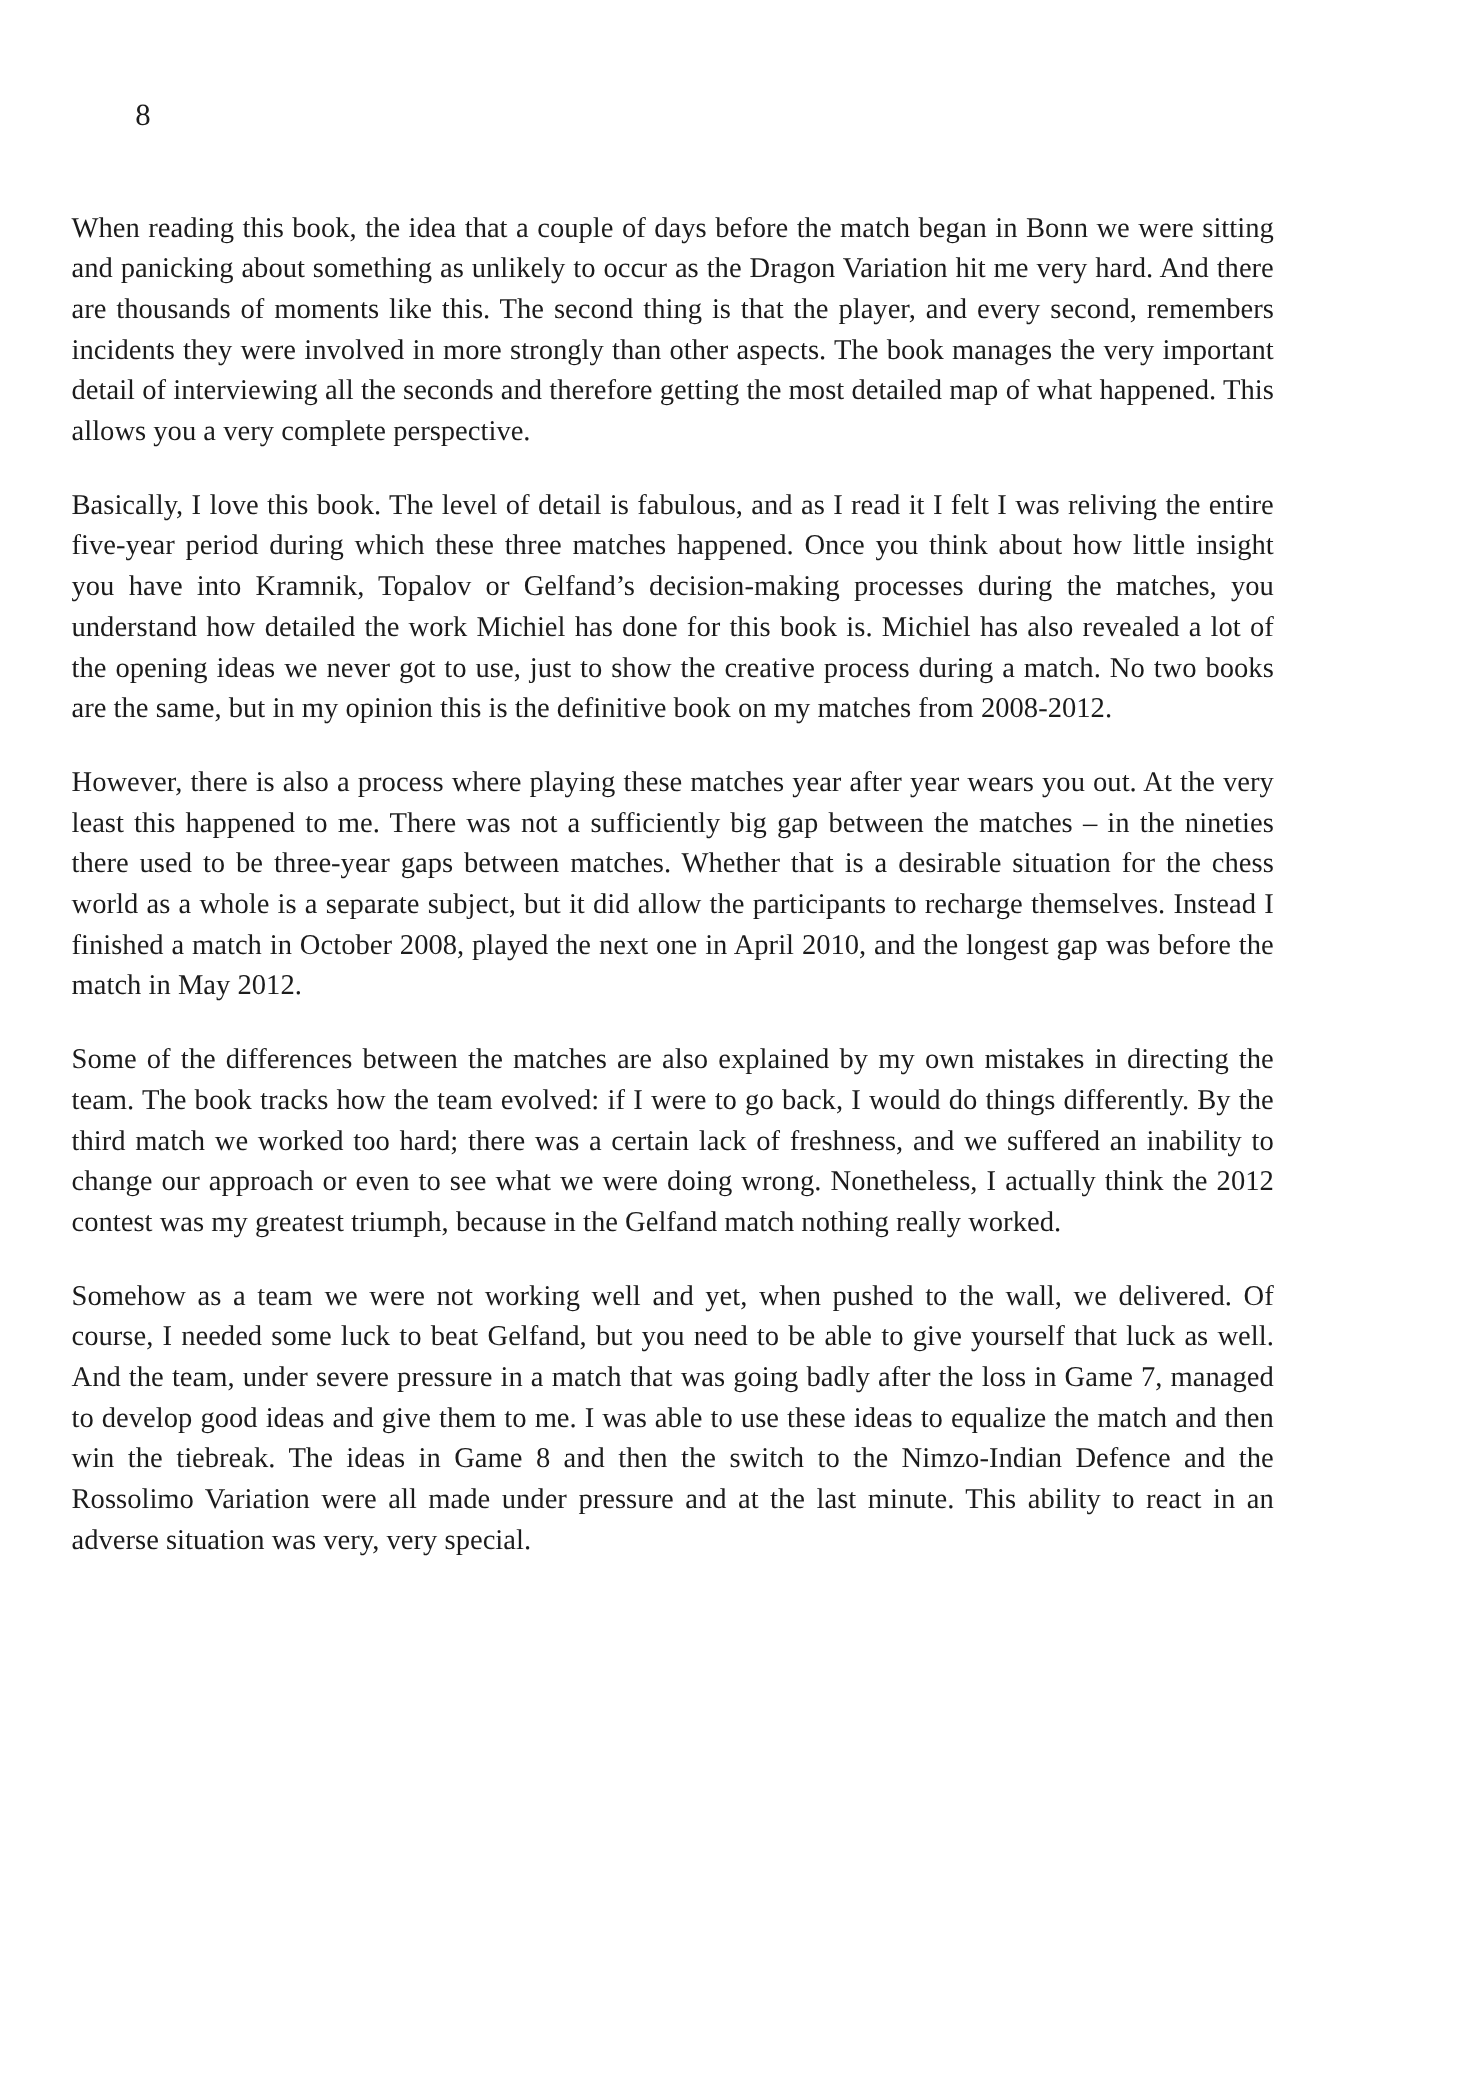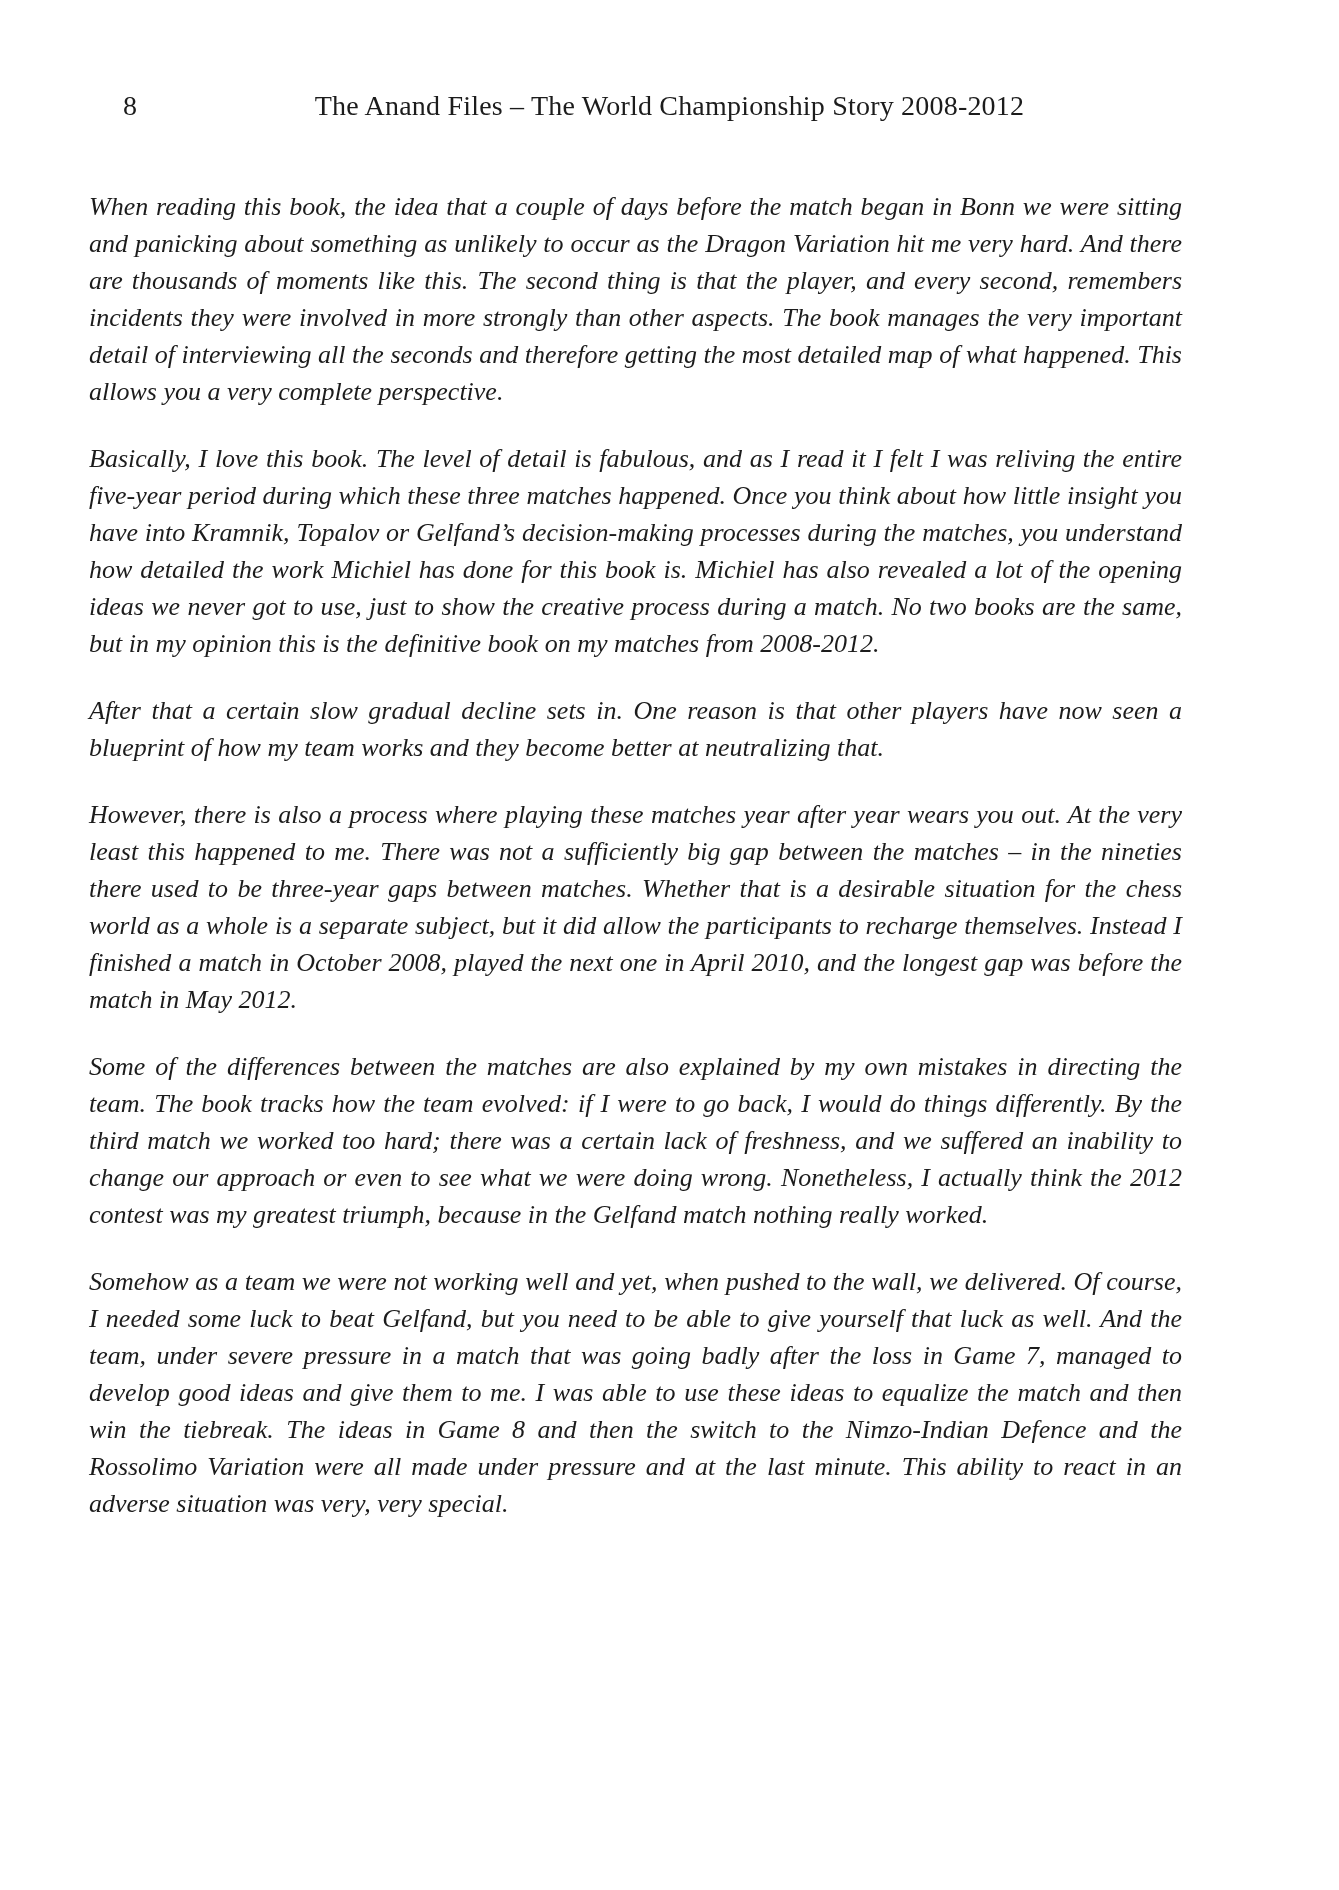--- a/index.html
+++ b/index.html
@@ -31,48 +31,45 @@
   }
   .running-title {
     margin: 0;
     text-align: center;
     font-size: 28px;
     font-weight: normal;
     line-height: 36px;
     letter-spacing: 0.2px;
   }
   .body-text {
-    margin: 60px 123px 0 89px;
+    margin: 60px 123px 0 65px;
     width: 1093px;
-    font-style: italic;
   }
   .body-text p {
     margin: 0 0 30px 0;
     font-size: 26px;
     line-height: 37px;
     text-align: justify;
     text-justify: inter-word;
     hyphens: none;
   }
   .body-text p:last-child {
     margin-bottom: 0;
   }
 </style>
 </head>
 <body>
 
 <div class="page">
 
   <div class="page-header">
     <span class="page-number">8</span>
-    <h1 class="running-title">The Anand Files – The World Championship Story 2008-2012</h1>
   </div>
 
   <div class="body-text">
     <p>When reading this book, the idea that a couple of days before the match began in Bonn we were sitting and panicking about something as unlikely to occur as the Dragon Variation hit me very hard. And there are thousands of moments like this. The second thing is that the player, and every second, remembers incidents they were involved in more strongly than other aspects. The book manages the very important detail of interviewing all the seconds and therefore getting the most detailed map of what happened. This allows you a very complete perspective.</p>
     <p>Basically, I love this book. The level of detail is fabulous, and as I read it I felt I was reliving the entire five-year period during which these three matches happened. Once you think about how little insight you have into Kramnik, Topalov or Gelfand’s decision-making processes during the matches, you understand how detailed the work Michiel has done for this book is. Michiel has also revealed a lot of the opening ideas we never got to use, just to show the creative process during a match. No two books are the same, but in my opinion this is the definitive book on my matches from 2008-2012.</p>
-    <p>After that a certain slow gradual decline sets in. One reason is that other players have now seen a blueprint of how my team works and they become better at neutralizing that.</p>
     <p>However, there is also a process where playing these matches year after year wears you out. At the very least this happened to me. There was not a sufficiently big gap between the matches – in the nineties there used to be three-year gaps between matches. Whether that is a desirable situation for the chess world as a whole is a separate subject, but it did allow the participants to recharge themselves. Instead I finished a match in October 2008, played the next one in April 2010, and the longest gap was before the match in May 2012.</p>
     <p>Some of the differences between the matches are also explained by my own mistakes in directing the team. The book tracks how the team evolved: if I were to go back, I would do things differently. By the third match we worked too hard; there was a certain lack of freshness, and we suffered an inability to change our approach or even to see what we were doing wrong. Nonetheless, I actually think the 2012 contest was my greatest triumph, because in the Gelfand match nothing really worked.</p>
     <p>Somehow as a team we were not working well and yet, when pushed to the wall, we delivered. Of course, I needed some luck to beat Gelfand, but you need to be able to give yourself that luck as well. And the team, under severe pressure in a match that was going badly after the loss in Game 7, managed to develop good ideas and give them to me. I was able to use these ideas to equalize the match and then win the tiebreak. The ideas in Game 8 and then the switch to the Nimzo-Indian Defence and the Rossolimo Variation were all made under pressure and at the last minute. This ability to react in an adverse situation was very, very special.</p>
   </div>
 
 </div>
 
 </body></html>

